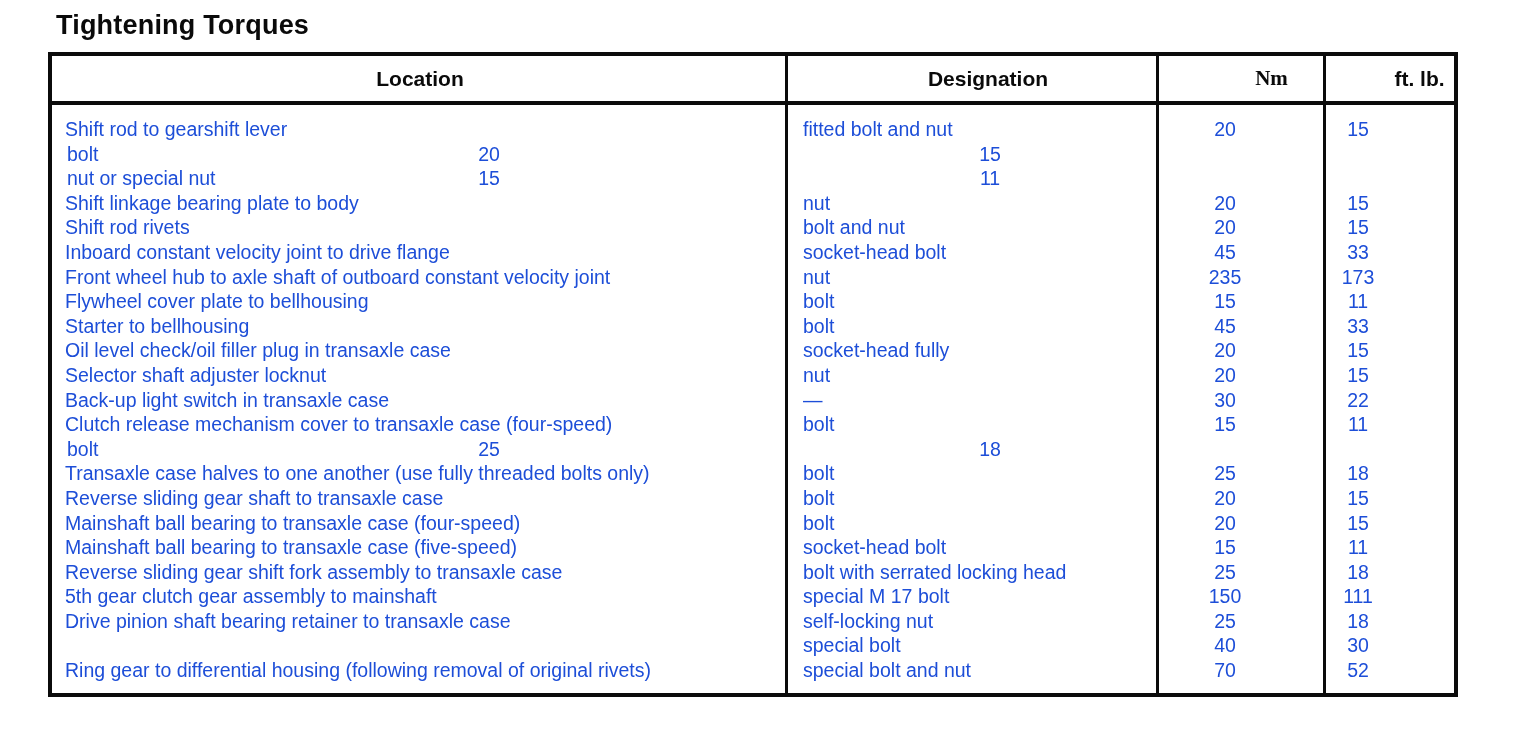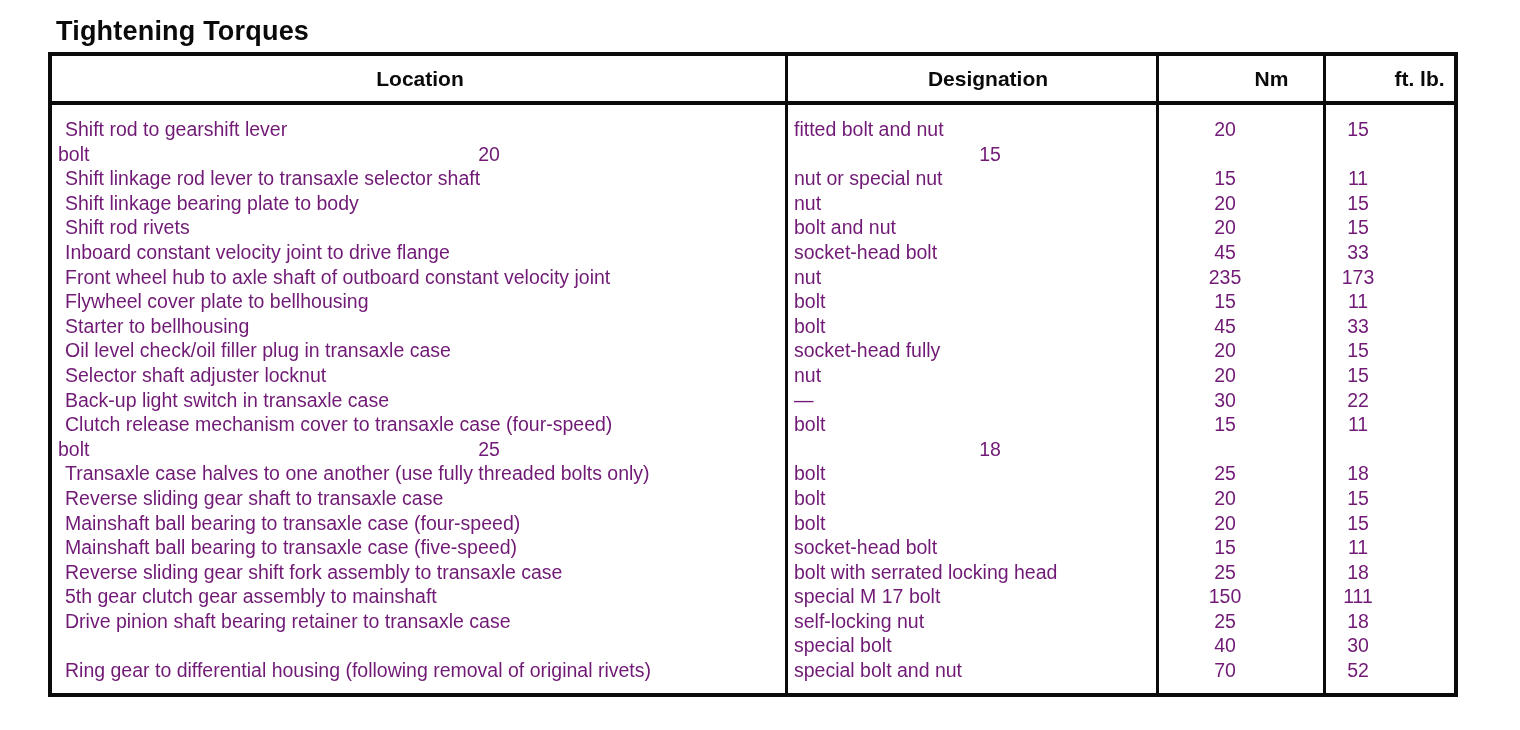--- a/index.html
+++ b/index.html
@@ -14,21 +14,21 @@
     position: relative;
     width: 1520px;
     height: 730px;
     background: #ffffff;
     font-family: "Liberation Sans", sans-serif;
     color: #111111;
   }
   .title {
     position: absolute;
     left: 56px;
-    top: 16px;
+    top: 10px;
     margin: 0;
     font-size: 27px;
     font-weight: 700;
     letter-spacing: 0.2px;
     color: #0a0a0a;
   }
   .torque-table {
     position: absolute;
     left: 48px;
     top: 52px;
@@ -56,37 +56,37 @@
     border-bottom: 4px solid #0b0b0b;
     box-sizing: border-box;
     align-items: center;
     font-weight: 700;
     font-size: 21px;
     color: #0a0a0a;
   }
   .th { text-align: center; }
   .th-loc { width: 736px; }
   .th-des { width: 400px; }
-  .th-nm  { width: 167px; }
+  .th-nm  { width: 167px; font-family: Liberation Serif, serif; }
   .th-ft  { flex: 1; margin-left: 30px; }
 
   .tbody {
     padding-top: 12px;
   }
   .row {
     display: flex;
     height: 24.6px;
     line-height: 24.6px;
     font-size: 19.5px;
-    color: #701a75;
+    color: #1d4ed8;
     white-space: nowrap;
   }
   .cell { overflow: hidden; box-sizing: border-box; }
   .cell-loc { width: 736px; padding-left: 13px; }
-  .cell-des { width: 368px; padding-left: 6px; }
+  .cell-des { width: 368px; padding-left: 15px; }
   .cell-nm  { width: 138px; text-align: center; }
   .cell-ft  { flex: 1; text-align: center; padding-right: 32px; }
 </style>
 </head>
 <body>
 
 <div class="page">
   <h1 class="title">Tightening Torques</h1>
 
   <div class="torque-table">
@@ -107,21 +107,20 @@
           <div class="cell cell-des">fitted bolt and nut</div>
           <div class="cell cell-nm">20</div>
           <div class="cell cell-ft">15</div>
         </div>
         <div class="row">
           <div class="cell cell-des">bolt</div>
           <div class="cell cell-nm">20</div>
           <div class="cell cell-ft">15</div>
         </div>
         <div class="row">
-          <div class="cell cell-loc">Shift linkage rod lever to transaxle selector shaft</div>
           <div class="cell cell-des">nut or special nut</div>
           <div class="cell cell-nm">15</div>
           <div class="cell cell-ft">11</div>
         </div>
         <div class="row">
           <div class="cell cell-loc">Shift linkage bearing plate to body</div>
           <div class="cell cell-des">nut</div>
           <div class="cell cell-nm">20</div>
           <div class="cell cell-ft">15</div>
         </div>

